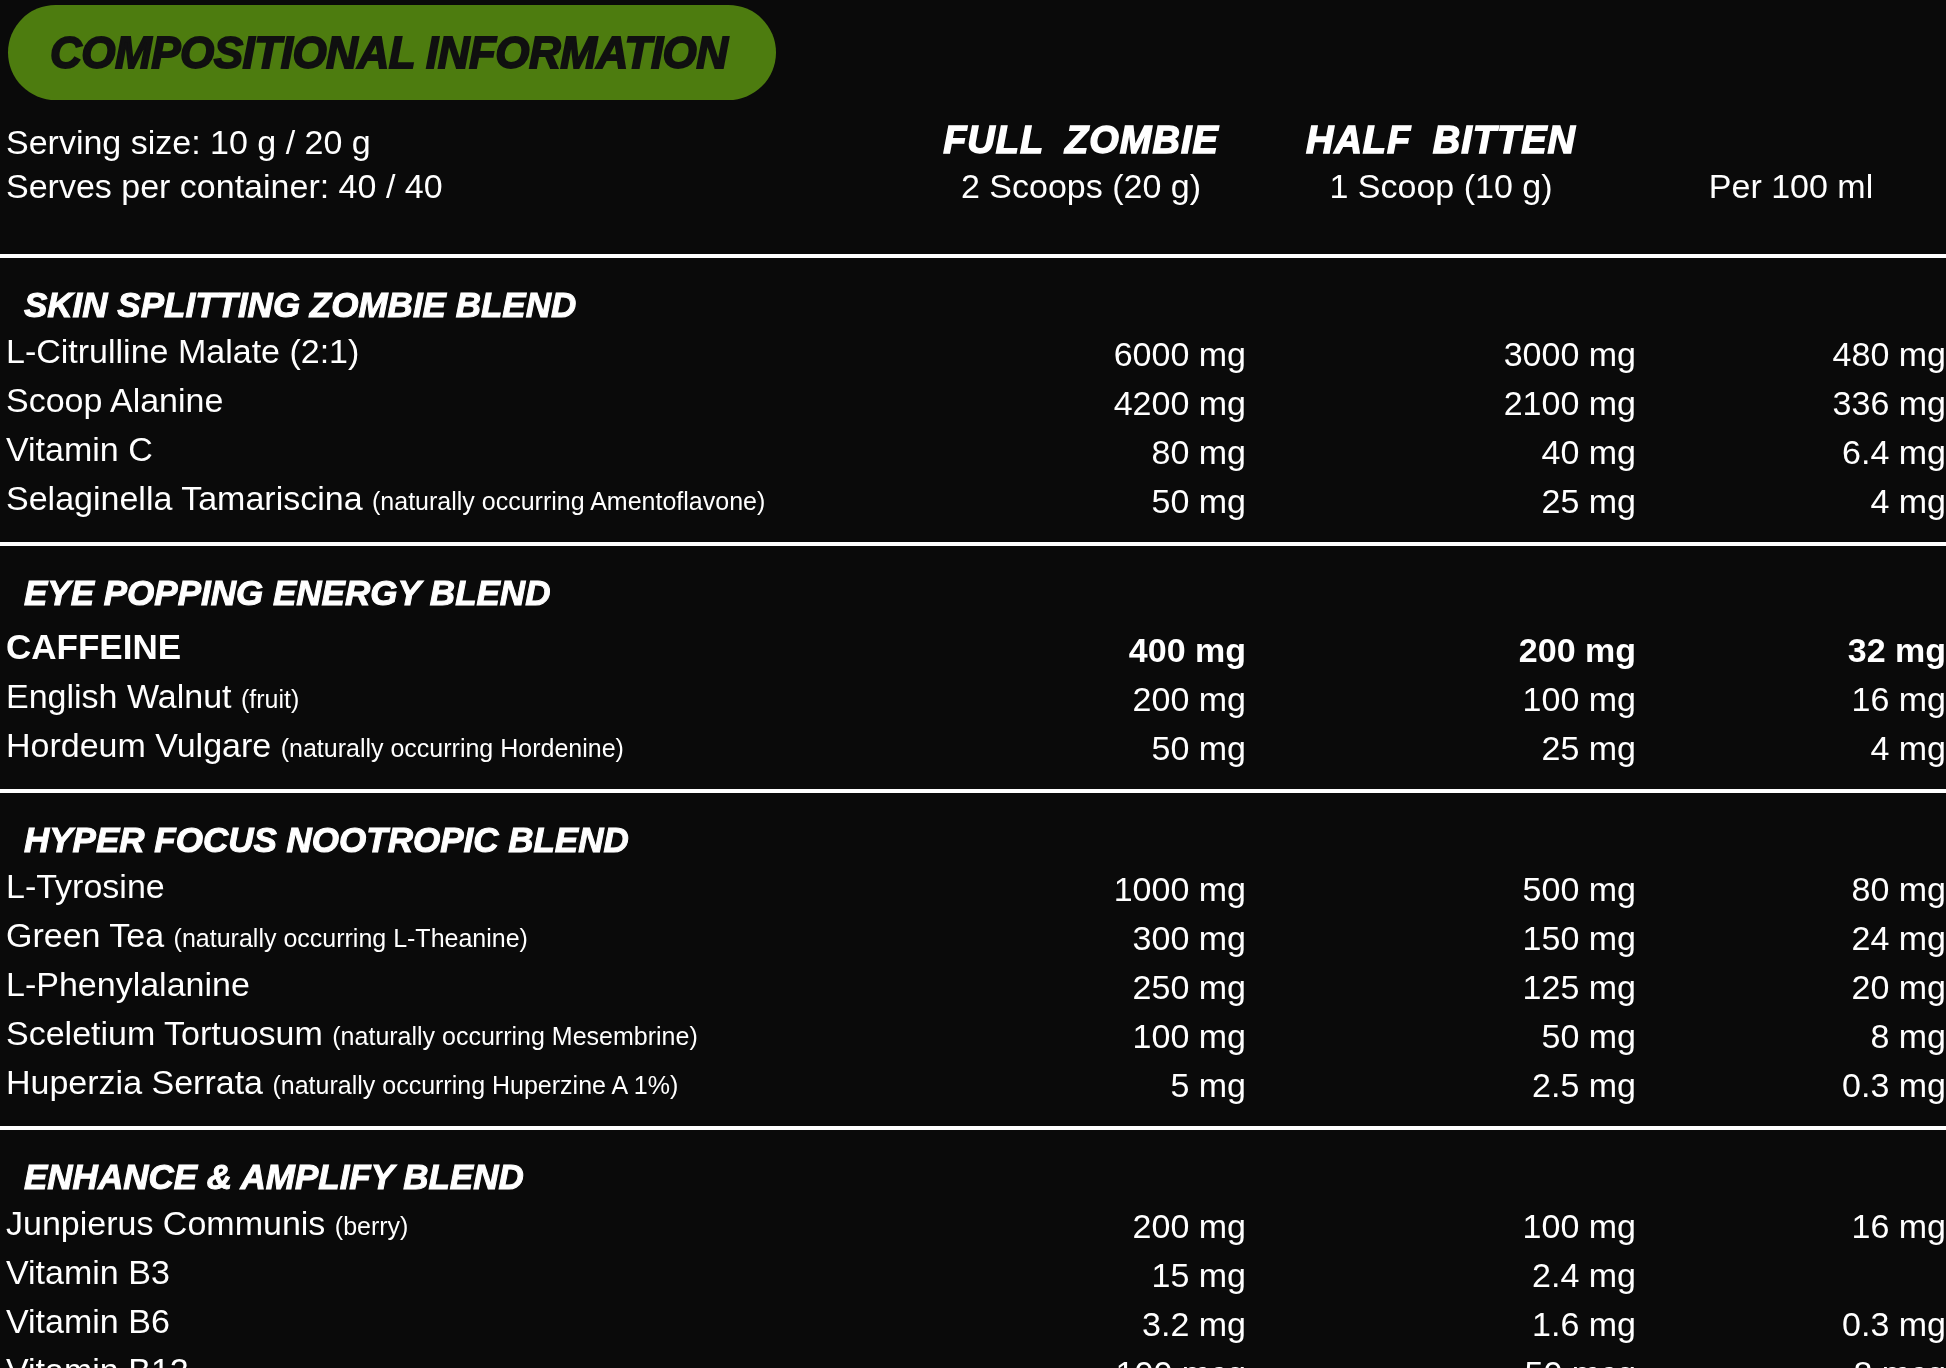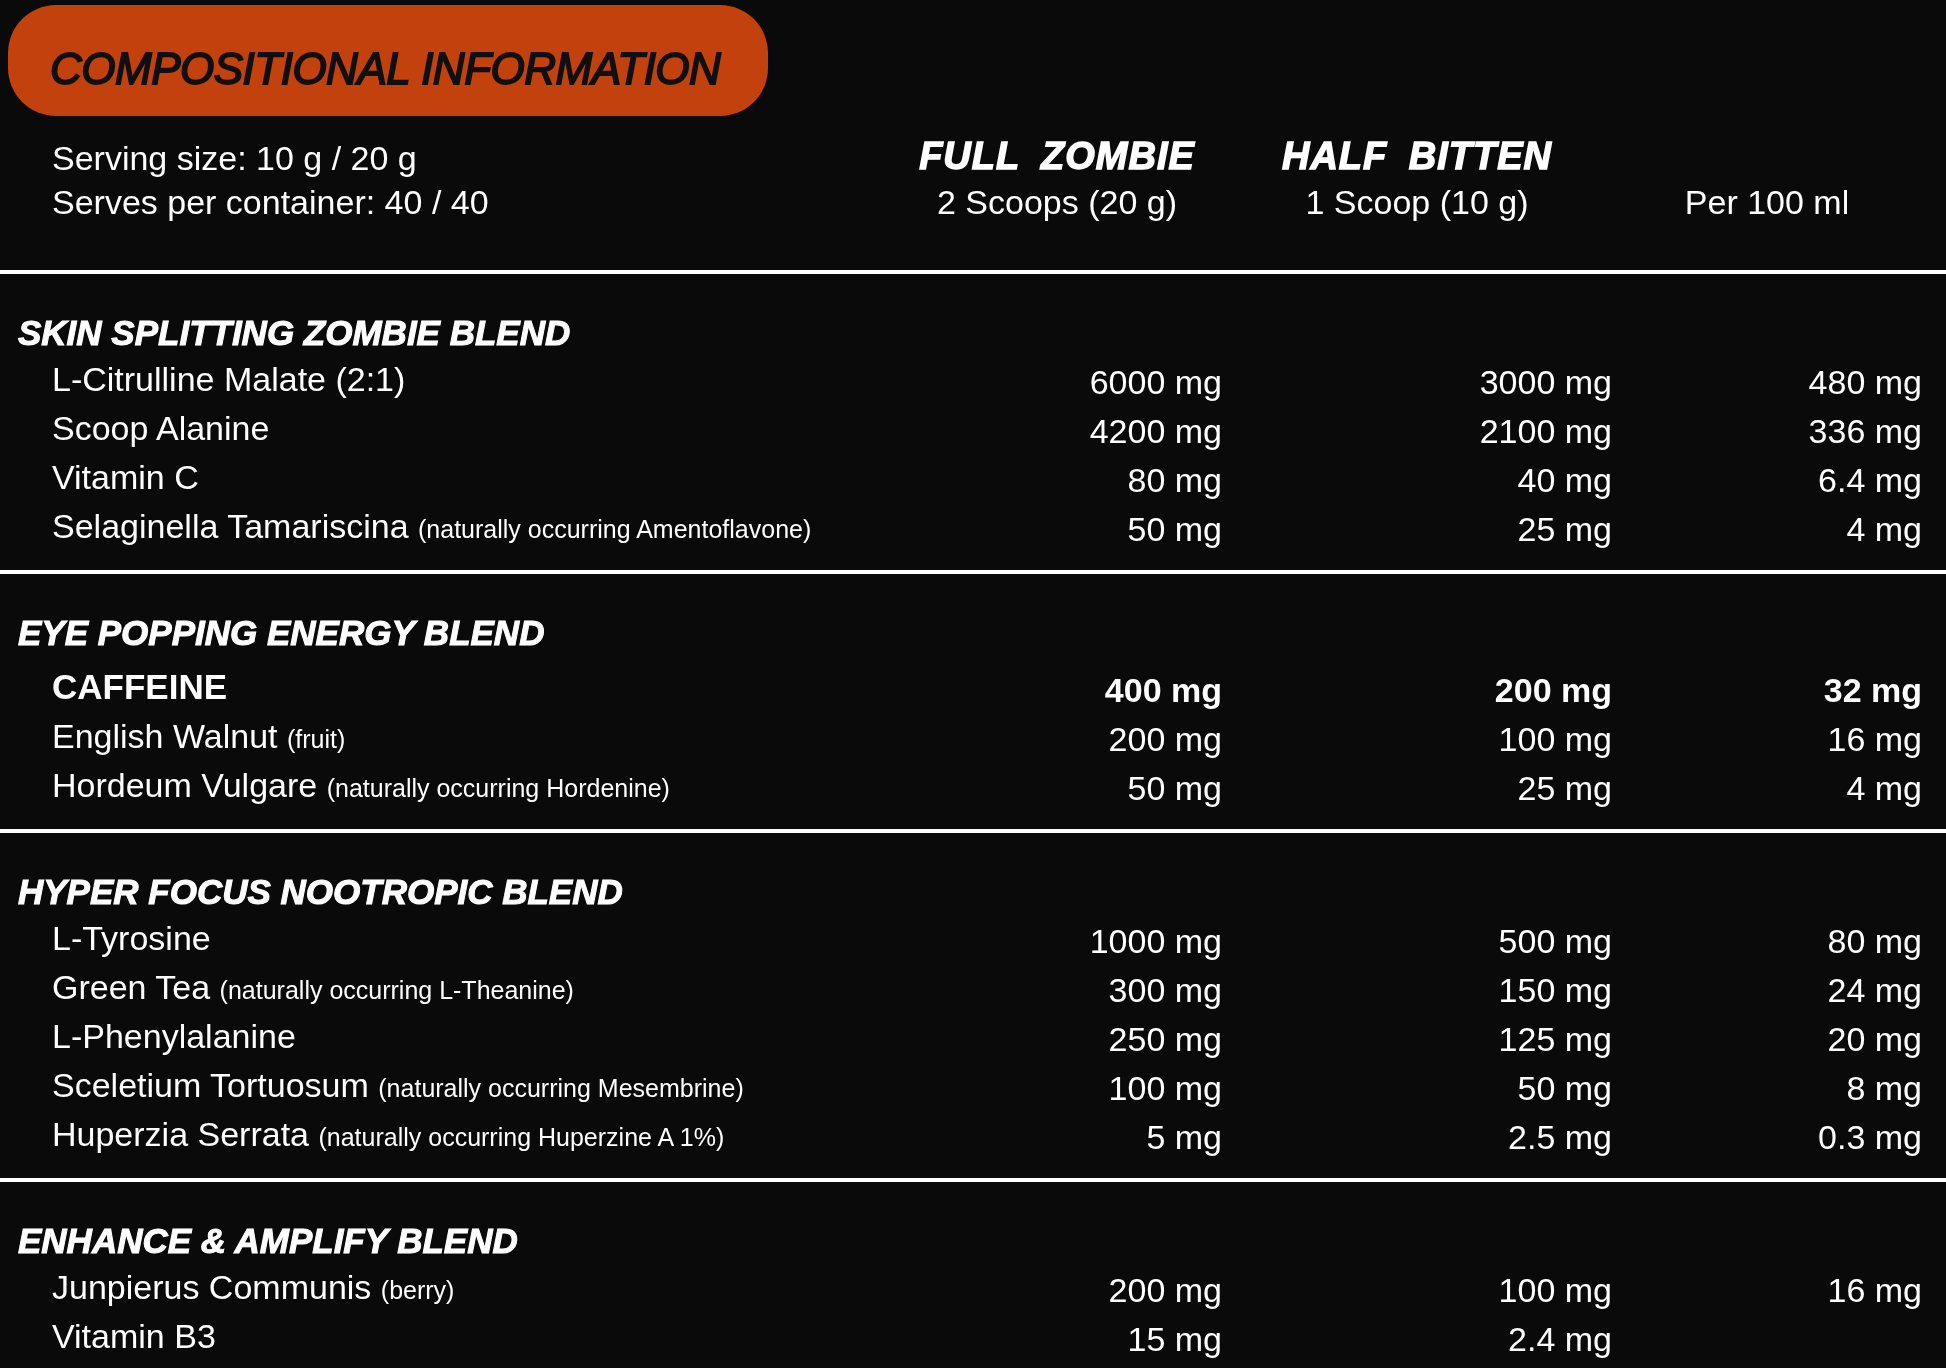--- a/index.html
+++ b/index.html
@@ -9,40 +9,39 @@
     background:#0a0a0a;
     color:#ffffff;
     font-family:"Liberation Sans","DejaVu Sans",sans-serif;
     overflow:hidden;
     box-sizing:border-box;
   }
   
   .badge{
     margin:5px 0 0 8px;
     display:inline-block;
-    background:#c2410c;
+    background:#4d7c0f;
     color:#101010;
     height:95px;
     line-height:95px;
-    padding:16px 48px 0 42px;
+    padding:0 48px 0 42px;
     border-radius:48px;
     font-size:44px;
-    font-weight:400;
+    font-weight:700;
     font-style:italic;
     letter-spacing:-0.5px;
     -webkit-text-stroke:1.8px #101010;
     white-space:nowrap;
   }
   
   .grid{
     display:grid;
     grid-template-columns:1fr 330px 390px 310px;
-    padding:0 24px 0 6px;
+    padding:0 0 0 6px;
     align-items:end;
-    margin-left:46px;
   }
   .cell-r{text-align:right;white-space:nowrap;}
   
   .hdr{margin-top:16px;}
   .serving{line-height:44px;font-size:34px;}
   .col-head{display:flex;flex-direction:column;align-items:center;}
   .col-title{
     font-size:38px;font-weight:700;font-style:italic;
     letter-spacing:1px;word-spacing:10px;
     -webkit-text-stroke:1.4px #fff;
@@ -51,22 +50,22 @@
   .col-sub{font-size:34px;line-height:44px;white-space:nowrap;}
   
   .divider{border:0;border-top:4px solid #ffffff;margin:0;}
   .div-head{margin-top:46px;}
   .div-sec{margin-top:18px;}
   
   .sec-title{
     font-size:35px;font-weight:700;font-style:italic;
     -webkit-text-stroke:1px #fff;
     line-height:46px;
-    margin-top:36px;
-    padding-left:18px;
+    margin-top:24px;
+    padding-left:24px;
     white-space:nowrap;
   }
   .row{line-height:46px;font-size:34px;}
   .row .name{white-space:nowrap;overflow:hidden;}
   .row .note{font-size:25px;}
   .row.emph{font-weight:700;margin-top:8px;}
   .row.emph .name{font-size:35px;}
 </style>
 </head>
 <body>

